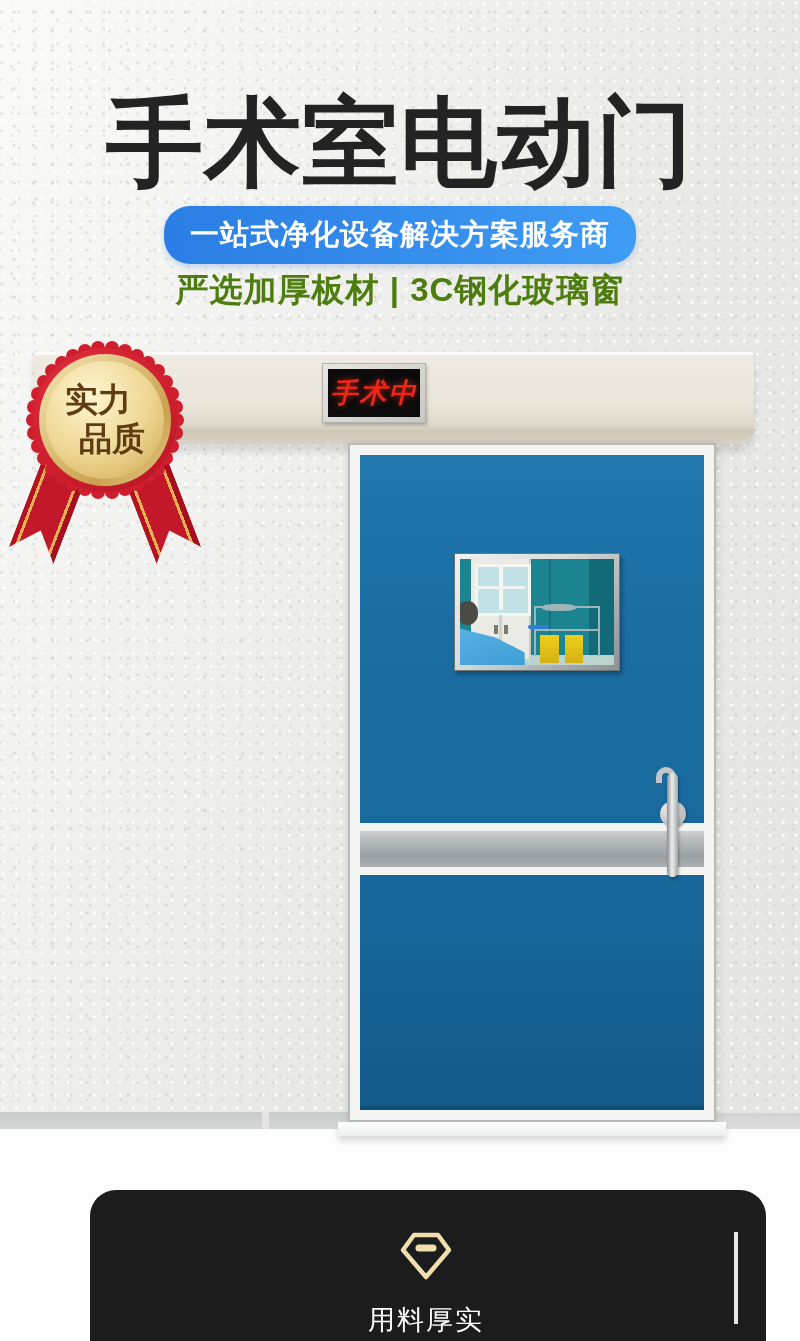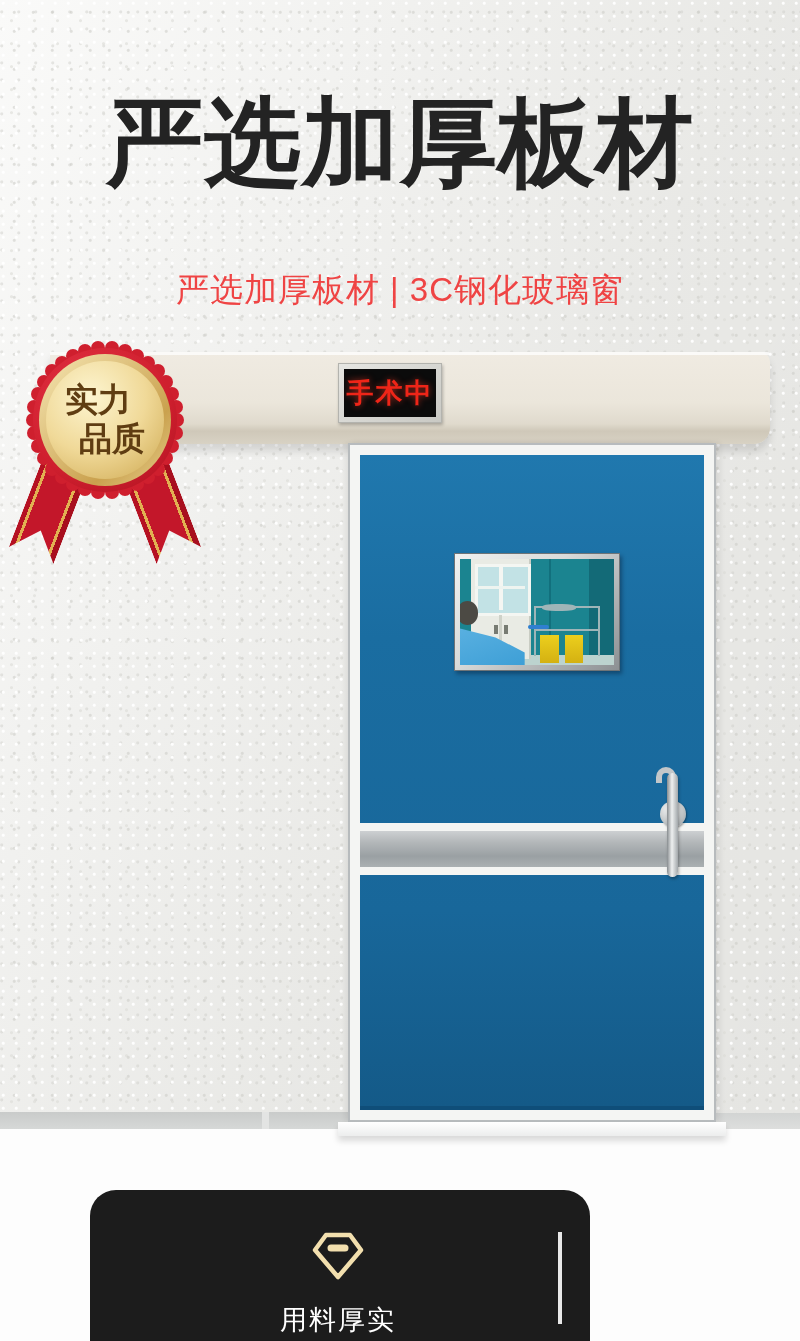--- a/index.html
+++ b/index.html
@@ -33,29 +33,30 @@
   }
   .tagline-pill{
     position:absolute;left:50%;top:206px;transform:translateX(-50%);
     background:linear-gradient(90deg,#2a7de4,#3f9cf3);
     border-radius:26px;padding:9px 26px;white-space:nowrap;
     box-shadow:0 3px 6px rgba(40,120,220,.25);
   }
   .tagline-pill span{font-size:29px;font-weight:700;color:#ffffff;letter-spacing:1px;}
   .subtitle{
     position:absolute;left:0;top:268px;width:800px;text-align:center;
-    font-size:33px;font-weight:400;color:#ef4444;letter-spacing:1px;
+    font-size:33px;font-weight:700;color:#4d7c0f;letter-spacing:1px;
   }
 
   
   .beam{
-    position:absolute;left:50px;top:352px;width:720px;height:92px;
+    position:absolute;left:34px;top:352px;width:720px;height:92px;
     background:linear-gradient(180deg,#f0ebe2 0%,#ebe6db 55%,#e0dacd 78%,#cfc8b9 86%,#d8d2c4 100%);
     border-radius:2px 10px 16px 0;
     box-shadow:0 7px 9px rgba(0,0,0,.12);
+    font-style:italic;
   }
   .beam::after{content:"";position:absolute;left:0;top:0;width:100%;height:3px;
     background:rgba(255,255,255,.75);border-radius:2px 10px 0 0;}
   .status-sign{
     position:absolute;left:288px;top:11px;width:102px;height:58px;
     background:linear-gradient(145deg,#e6e6e2,#c9c9c4);
     border:1px solid #b3b3ae;box-shadow:1px 2px 3px rgba(0,0,0,.25);
     display:flex;align-items:center;justify-content:center;
   }
   .status-sign .lcd{
@@ -138,42 +139,45 @@
     background:linear-gradient(135deg,#f6e7b4,#caa14e 70%,#e7cf8d);}
   .rosette .gold-face{position:absolute;inset:21px;border-radius:50%;
     background:radial-gradient(circle at 38% 30%,#fdf5d0,#f0d998 50%,#cda74f 100%);
     display:flex;align-items:center;justify-content:center;}
   .badge-text{font-size:33px;font-weight:900;color:#5f3d12;line-height:1.18;text-align:center;}
   .badge-text .l1{display:block;transform:translateX(-7px);}
   .badge-text .l2{display:block;transform:translateX(7px);}
 
   
   .feature-panel{
-    position:absolute;left:90px;top:1190px;width:500px;height:151px;
+    position:absolute;left:90px;top:1190px;width:676px;height:151px;
     background:var(--panel-black,#1c1c1c);border-radius:26px 26px 0 0;
     display:flex;align-items:stretch;justify-content:space-between;
     padding:34px 28px 0 28px;box-sizing:border-box;
   }
   .feature{flex:1;display:flex;flex-direction:column;align-items:center;gap:14px;}
   .feature svg{width:64px;height:64px;}
   .feature .label{font-size:27px;font-weight:500;color:#ffffff;letter-spacing:2px;white-space:nowrap;}
   .feature-divider{width:2px;height:92px;background:rgba(255,255,255,.9);align-self:center;margin-top:-10px;}
 </style>
 </head>
 <body>
 
 <div id="stage">
 
   <div class="wall"></div>
   <div class="floor"></div>
   <div class="skirting-left"></div>
   <div class="skirting-seam"></div>
   <div class="skirting-right"></div>
 
-  <div class="main-title">严选加厚板材</div>
+  <div class="main-title">手术室电动门</div>
+  <div class="tagline-pill">
+    <span>一站式净化设备解决方案服务商</span>
+  </div>
   <div class="subtitle">严选加厚板材 | 3C钢化玻璃窗</div>
 
   <div class="beam">
     <div class="status-sign">
       <div class="lcd">
         <span>手术中</span>
       </div>
     </div>
   </div>
 

